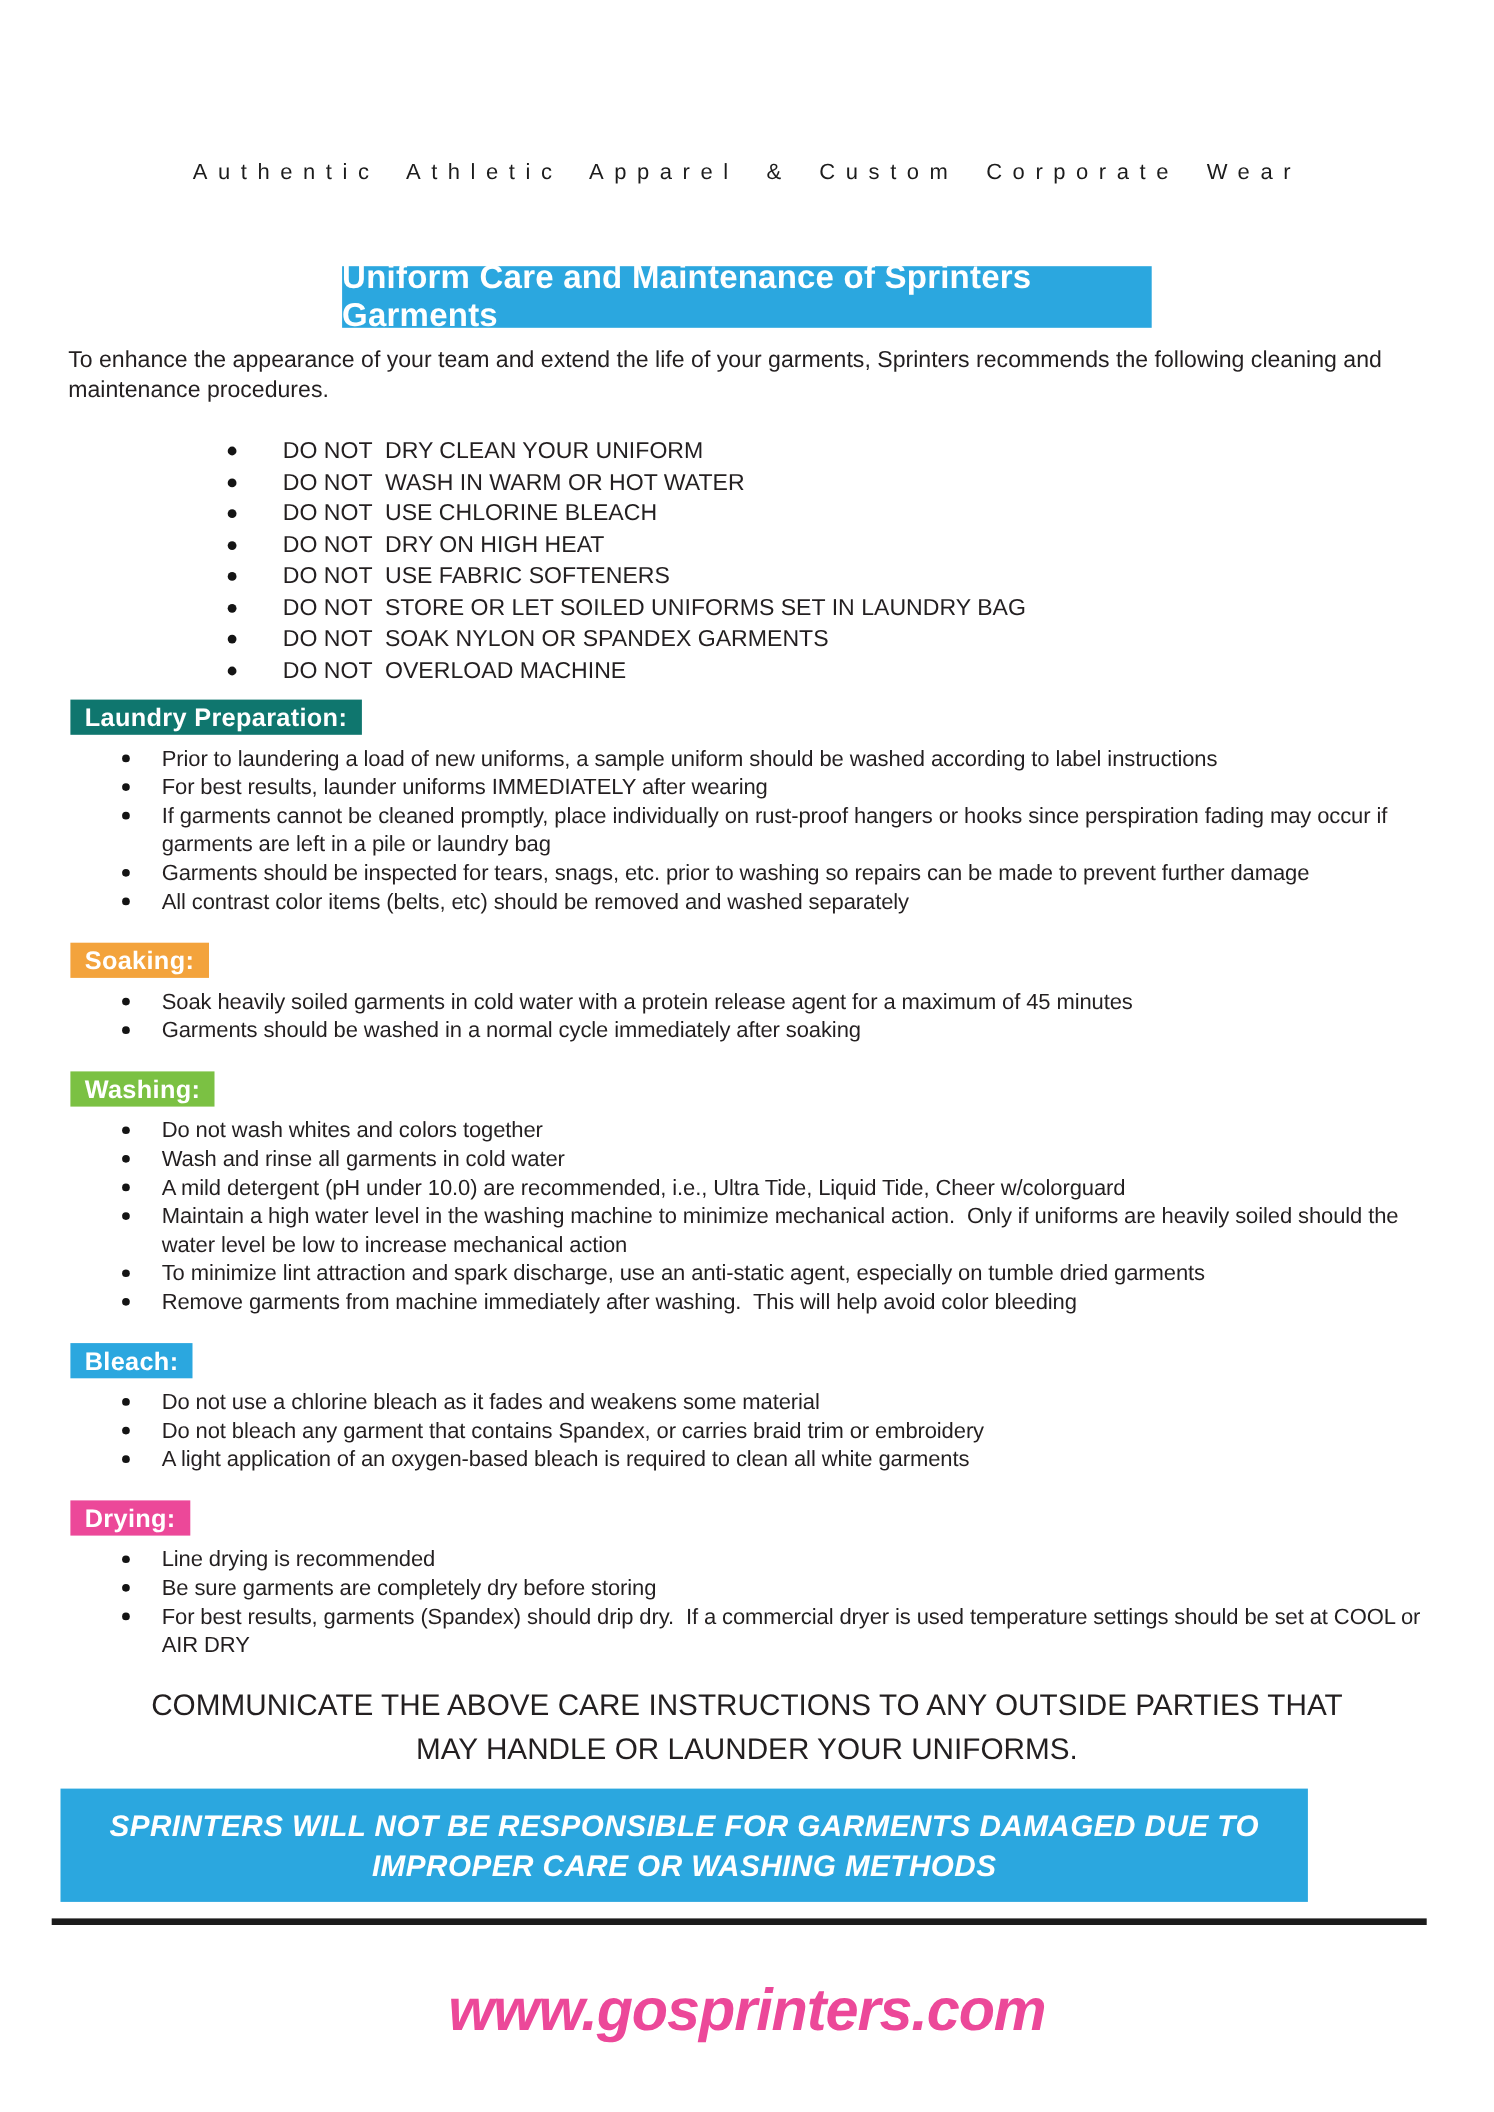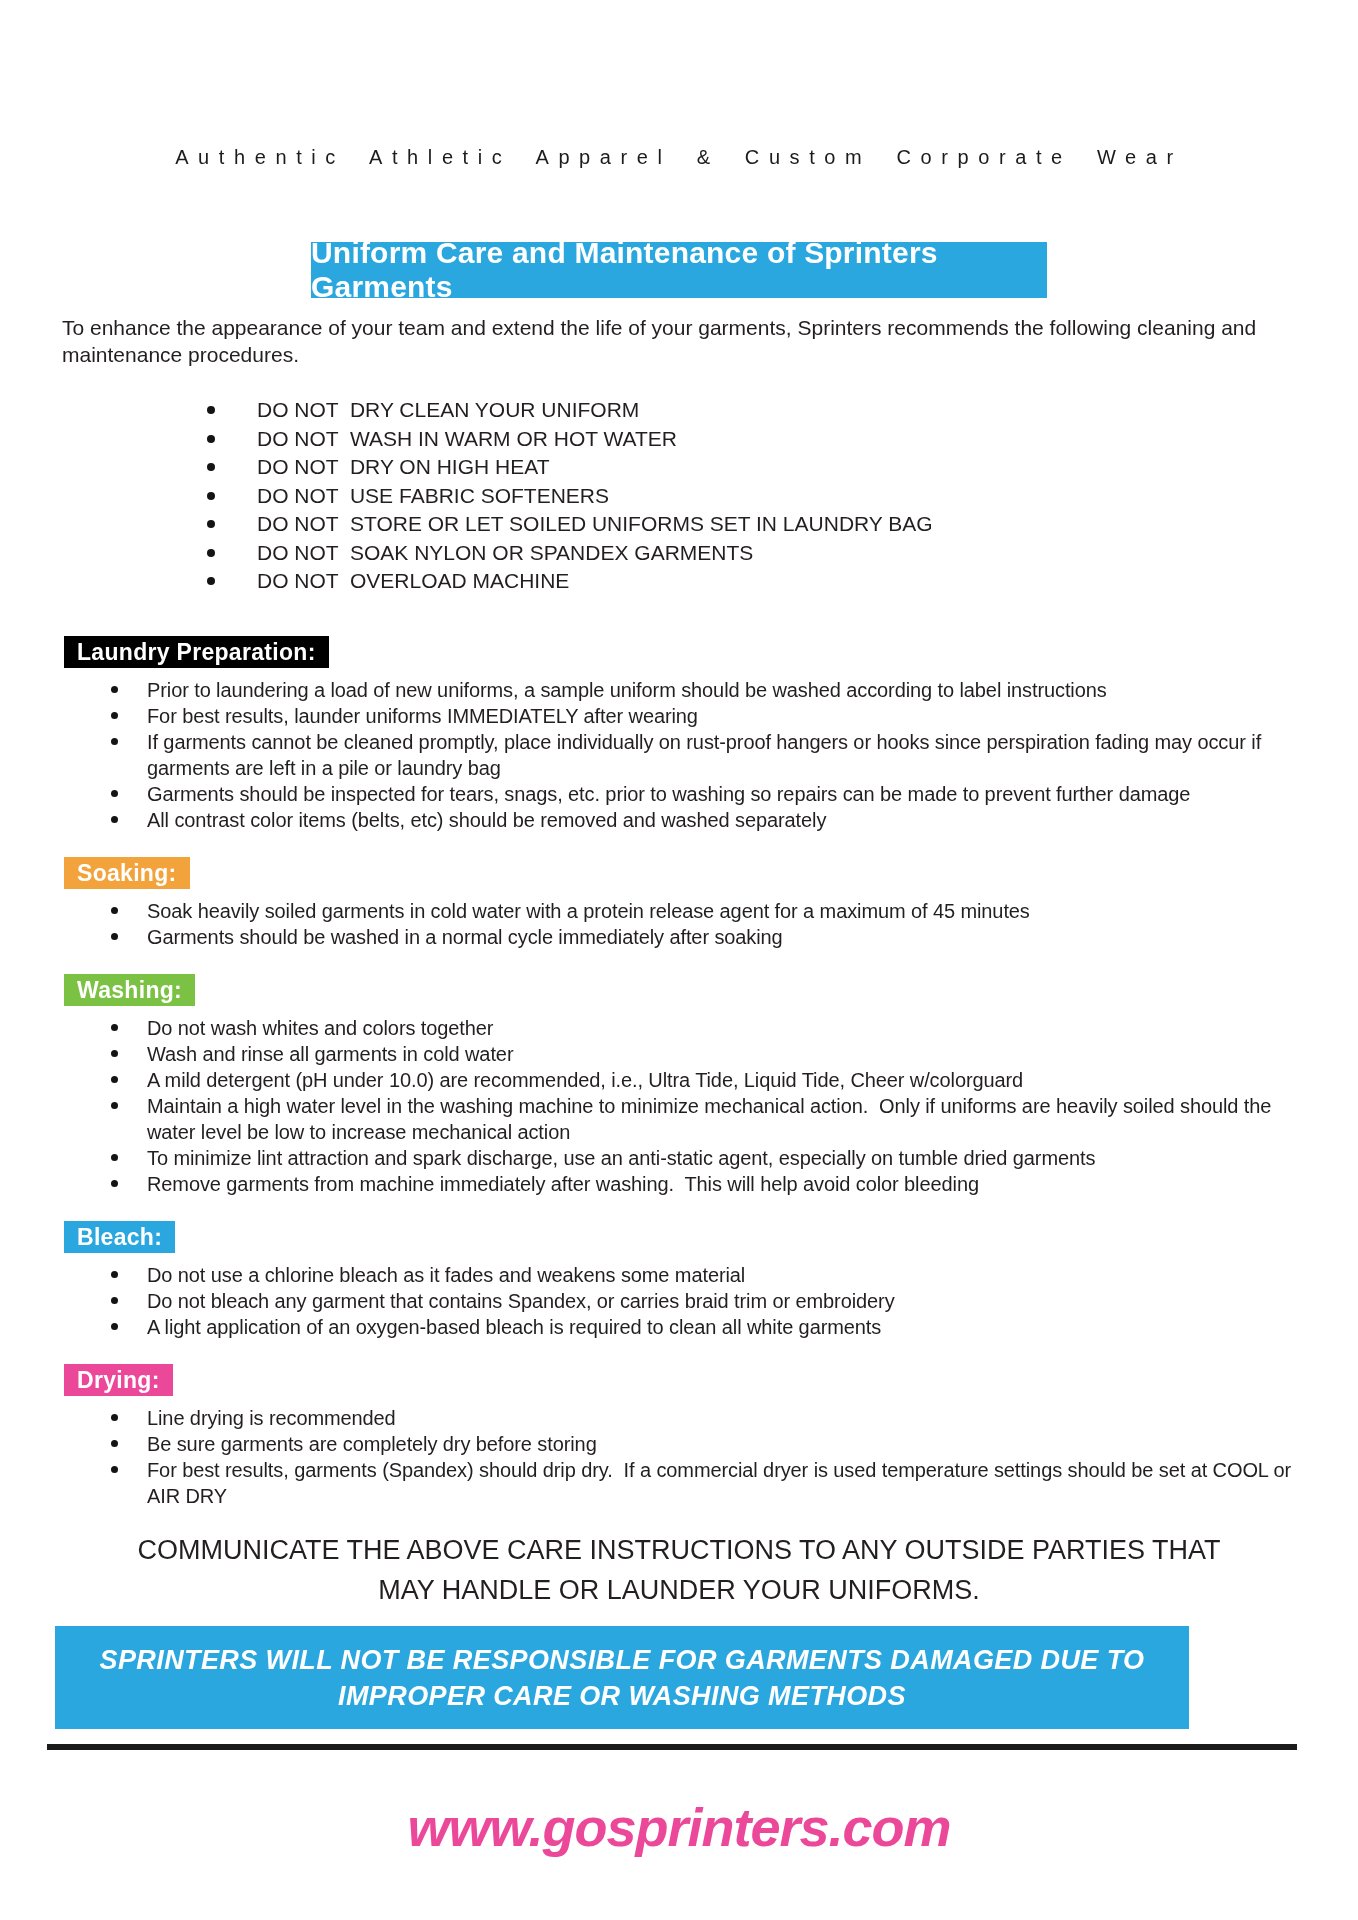--- a/index.html
+++ b/index.html
@@ -58,20 +58,24 @@
     <li class="donot-item">
       <span class="dot"></span>
       <span class="donot-text">DO NOT  DRY CLEAN YOUR UNIFORM</span>
     </li>
 
     <li class="donot-item">
       <span class="dot"></span>
       <span class="donot-text">DO NOT  WASH IN WARM OR HOT WATER</span>
     </li>
 
+    <li class="donot-item">
+      <span class="dot"></span>
+      <span class="donot-text">DO NOT  USE CHLORINE BLEACH</span>
+    </li>
 
     <li class="donot-item">
       <span class="dot"></span>
       <span class="donot-text">DO NOT  DRY ON HIGH HEAT</span>
     </li>
 
     <li class="donot-item">
       <span class="dot"></span>
       <span class="donot-text">DO NOT  USE FABRIC SOFTENERS</span>
     </li>
@@ -88,21 +92,21 @@
 
     <li class="donot-item">
       <span class="dot"></span>
       <span class="donot-text">DO NOT  OVERLOAD MACHINE</span>
     </li>
   </ul>
 
 <div class="sections">
 
     <section class="care-section">
-      <span class="chip" style="background-color: #000000;">Laundry Preparation:</span>
+      <span class="chip" style="background-color: #0f766e;">Laundry Preparation:</span>
       <ul class="bullets">
 
           <li class="bullet">
             <span class="dot"></span>
             <span class="bullet-text">Prior to laundering a load of new uniforms, a sample uniform should be washed according to label instructions</span>
           </li>
 
           <li class="bullet">
             <span class="dot"></span>
             <span class="bullet-text">For best results, launder uniforms IMMEDIATELY after wearing</span>

